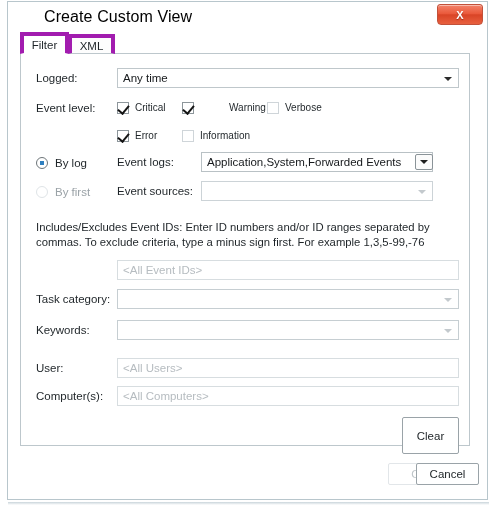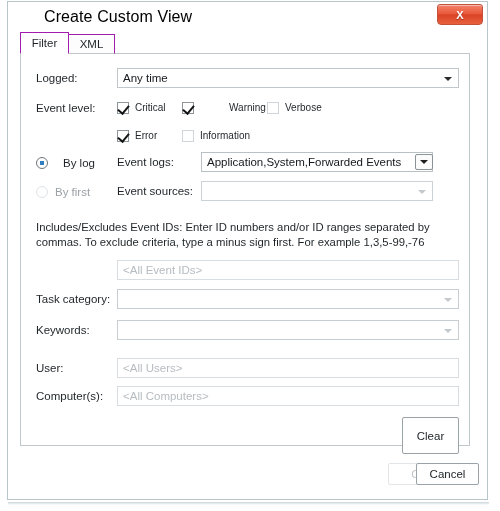--- a/index.html
+++ b/index.html
@@ -89,21 +89,21 @@
     left: 12px;
     top: 30px;
     height: 22px;
     z-index: 3;
   }
   .tab {
     position: absolute;
     top: 0;
     height: 22px;
     box-sizing: border-box;
-    border: 1px solid #a21caf;
+    border: 4px solid #a21caf;
     background: #ffffff;
     font-size: 11.5px;
     color: #1e2428;
     display: flex;
     align-items: center;
     justify-content: center;
     cursor: pointer;
   }
   .tab.selected {
     left: 0;
@@ -365,21 +365,21 @@
     <div class="checkitem" style="left:96px; top:74px;">
       <span class="cbox checked"></span>
       <span class="check-label">Error</span>
     </div>
 
     <div class="checkitem" style="left:161px; top:74px;">
       <span class="cbox faded"></span>
       <span class="check-label">Information</span>
     </div>
 
-    <div class="radioitem" style="left:15px; top:101px;gap:8px;">
+    <div class="radioitem" style="left:15px; top:101px;">
       <span class="rdot selected"></span>
       <span class="radio-label">By log</span>
     </div>
 
     <div class="radioitem" style="left:15px; top:130px;">
       <span class="rdot faded"></span>
       <span class="radio-label faded">By first</span>
     </div>
 
     <div class="row-label" style="left:96px; top:102px;">Event logs:</div>

